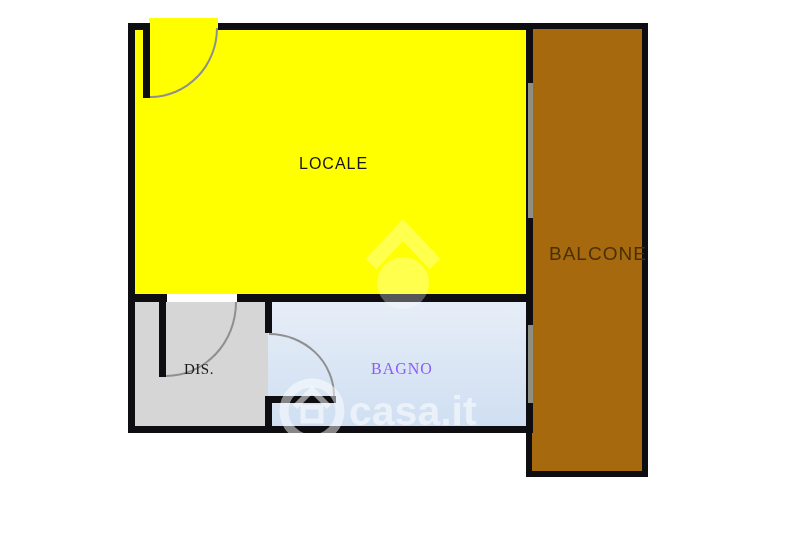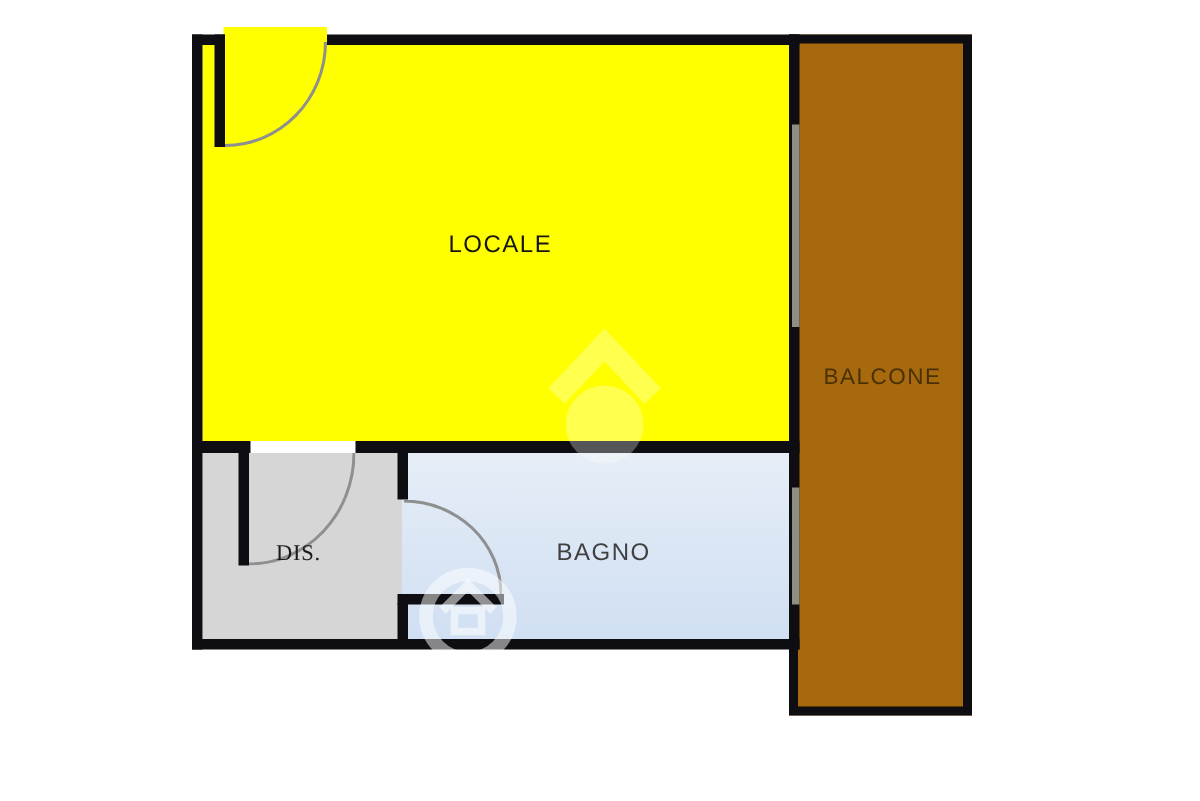--- a/index.html
+++ b/index.html
@@ -41,23 +41,23 @@
   .door-arc{position:absolute;background:transparent;box-sizing:border-box;}
   #arc-locale{left:150px;top:28px;width:68px;height:70px;
     border-right:2px solid #8f8f8f;border-bottom:2px solid #8f8f8f;border-bottom-right-radius:100% 100%;}
   #arc-dis{left:166px;top:302px;width:71px;height:75px;
     border-right:2px solid #8f8f8f;border-bottom:2px solid #8f8f8f;border-bottom-right-radius:100% 100%;}
   #arc-bagno{left:269px;top:333px;width:66px;height:63px;
     border-top:2px solid #8f8f8f;border-right:2px solid #8f8f8f;border-top-right-radius:100% 100%;}
   
   .room-label{position:absolute;white-space:nowrap;}
   #label-locale{left:299px;top:155px;font-size:16px;letter-spacing:1px;color:#151515;}
-  #label-balcone{left:549px;top:243px;font-size:15px;letter-spacing:1px;color:#4a3104;}
+  #label-balcone{left:549px;top:243px;font-size:19px;letter-spacing:1px;color:#4a3104;}
   #label-dis{left:184px;top:361px;font-size:15px;letter-spacing:.5px;color:#1a1a1a;font-family:Liberation Serif, serif;}
-  #label-bagno{left:371px;top:360px;font-size:16px;letter-spacing:1px;color:#404040;}
+  #label-bagno{left:371px;top:360px;font-size:16px;letter-spacing:1px;color:#8b5cf6;font-family:Liberation Serif, serif;}
   
   #watermark-svg{left:0;top:0;width:800px;height:534px;pointer-events:none;}
   #watermark-text{
     left:349px;top:388px;font-size:41px;font-weight:bold;letter-spacing:0px;
     color:rgba(255,255,255,0.55);pointer-events:none;
   }
 </style>
 </head>
 <body>
 
@@ -100,14 +100,15 @@
       <polyline points="371,264 403,230 435,264" fill="none" stroke="rgba(255,255,255,0.30)" stroke-width="15" stroke-linejoin="miter"></polyline>
       <circle cx="403" cy="283" r="26" fill="rgba(255,255,255,0.30)"></circle>
     </g>
 
     <g>
       <circle cx="312" cy="411" r="28" fill="none" stroke="rgba(255,255,255,0.50)" stroke-width="9"></circle>
       <polyline points="295,407 312,390 329,407" fill="none" stroke="rgba(255,255,255,0.55)" stroke-width="6" stroke-linejoin="miter"></polyline>
       <rect x="303" y="407" width="18" height="14" fill="none" stroke="rgba(255,255,255,0.55)" stroke-width="5"></rect>
     </g>
   </svg>
+  <div class="abs" id="watermark-text">casa.it</div>
 
 </div>
 
 </body></html>

